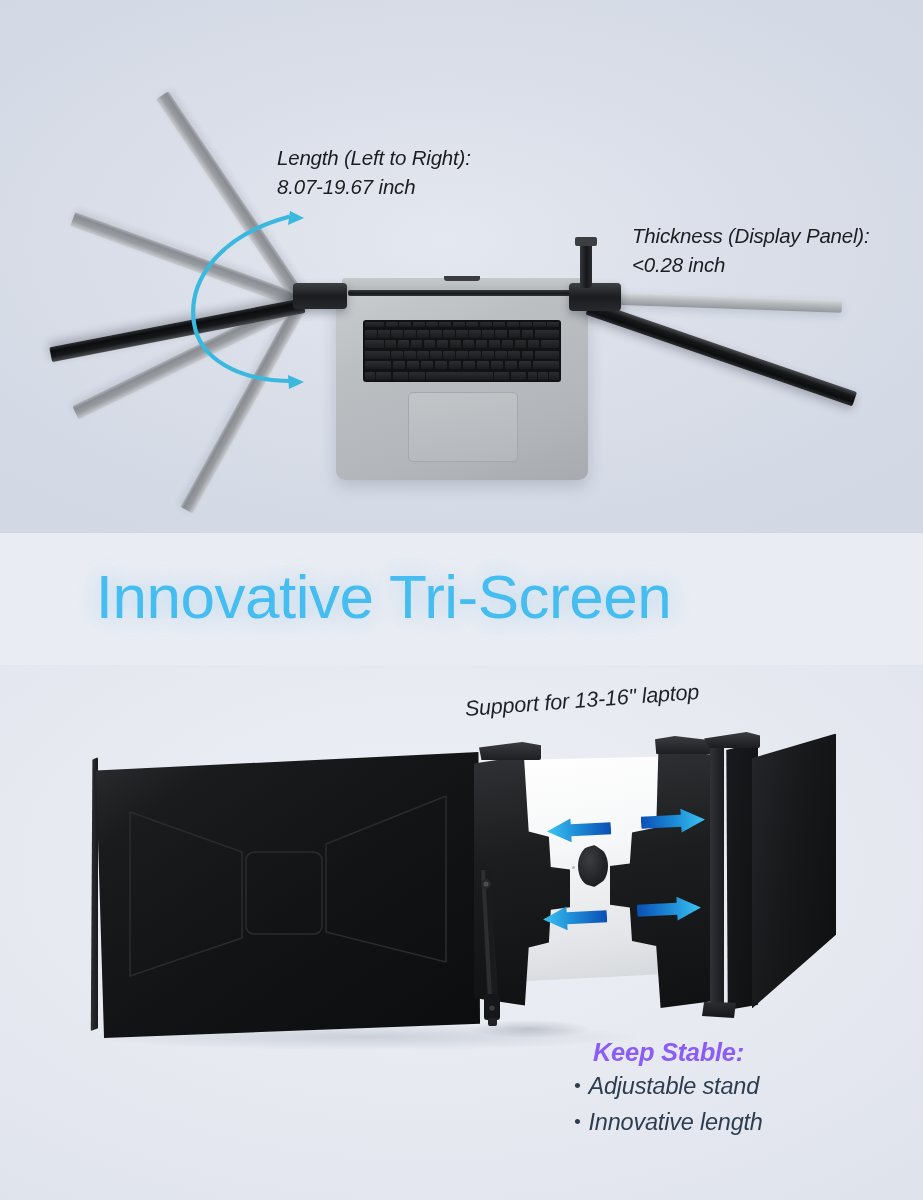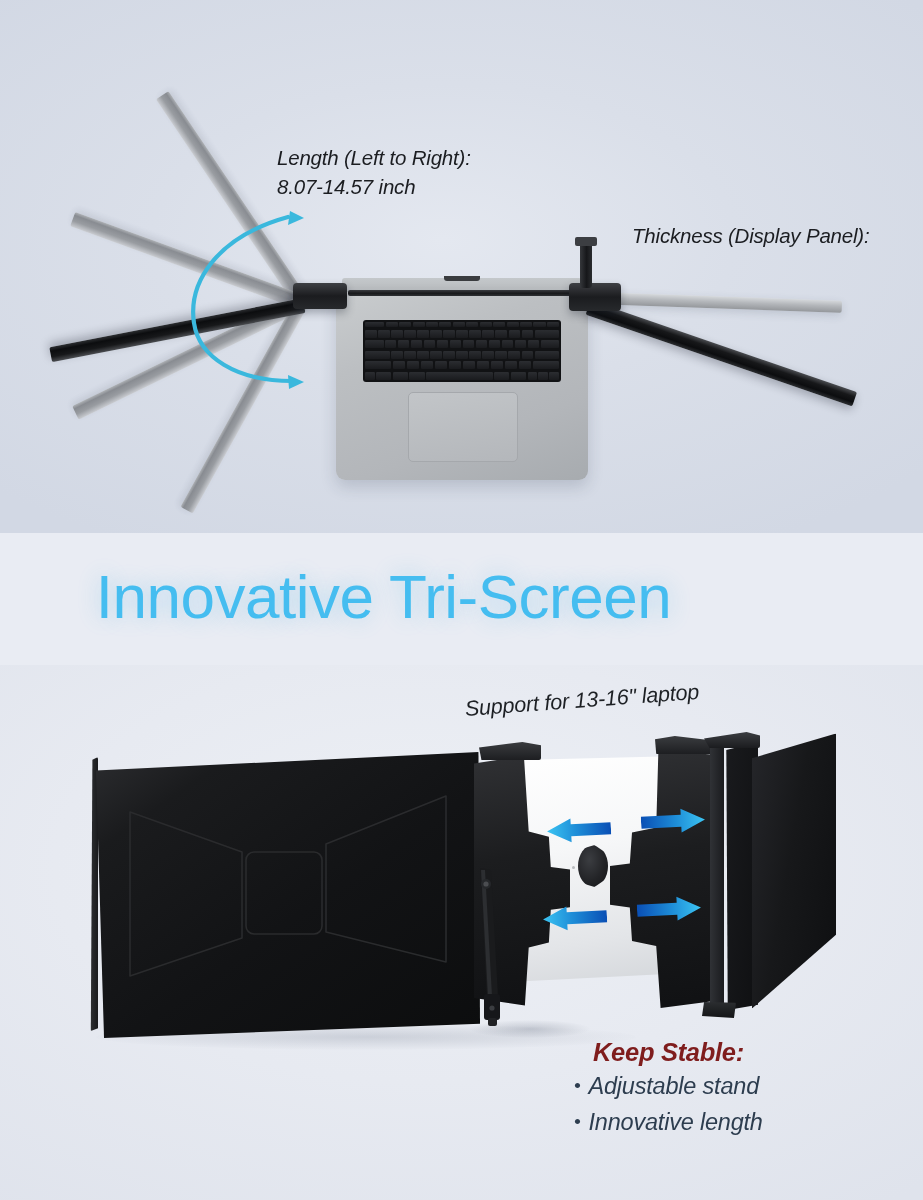--- a/index.html
+++ b/index.html
@@ -366,21 +366,21 @@
   }
   .stable-block {
     position: absolute;
     left: 574px; top: 1036px;
     width: 320px;
   }
   .stable-heading {
     font-style: italic;
     font-weight: 700;
     font-size: 25.5px;
-    color: #7f1d1d;
+    color: #8b5cf6;
     letter-spacing: -0.3px;
     margin-left: 19px;
     line-height: 1.3;
     white-space: nowrap;
   }
   .stable-item {
     display: flex;
     align-items: baseline;
     gap: 8px;
     font-style: italic;
@@ -521,24 +521,25 @@
     <div class="hinge-block" style="left:293px; top:283px; width:54px; height:26px;"></div>
 
     <div class="arm arm-silver" style="left:590px; top:292px; width:252px; height:12px; transform: rotate(2deg);"></div>
     <div class="arm arm-solid" style="left:588px; top:300px; width:282px; height:15px; transform: rotate(19deg);"></div>
     <div class="hinge-block" style="left:569px; top:283px; width:52px; height:28px;"></div>
     <div class="hinge-post" style="left:580px; top:242px; width:12px; height:46px;"></div>
     <div class="hinge-post-cap" style="left:575px; top:237px; width:22px; height:9px;"></div>
 
     <div class="annot annot-length">
       <span class="l1">Length (Left to Right):</span>
-      <span class="l2">8.07-14.57 inch</span>
+      <span class="l2">8.07-19.67 inch</span>
     </div>
     <div class="annot annot-thick">
       <span class="l1">Thickness (Display Panel):</span>
+      <span class="l2">&lt;0.28 inch</span>
     </div>
   </div>
 
   <div class="banner">
     <div class="banner-title">Innovative Tri-Screen</div>
   </div>
 
   <div class="panel-bottom"></div>
 
   <div class="floor-shadow"></div>

